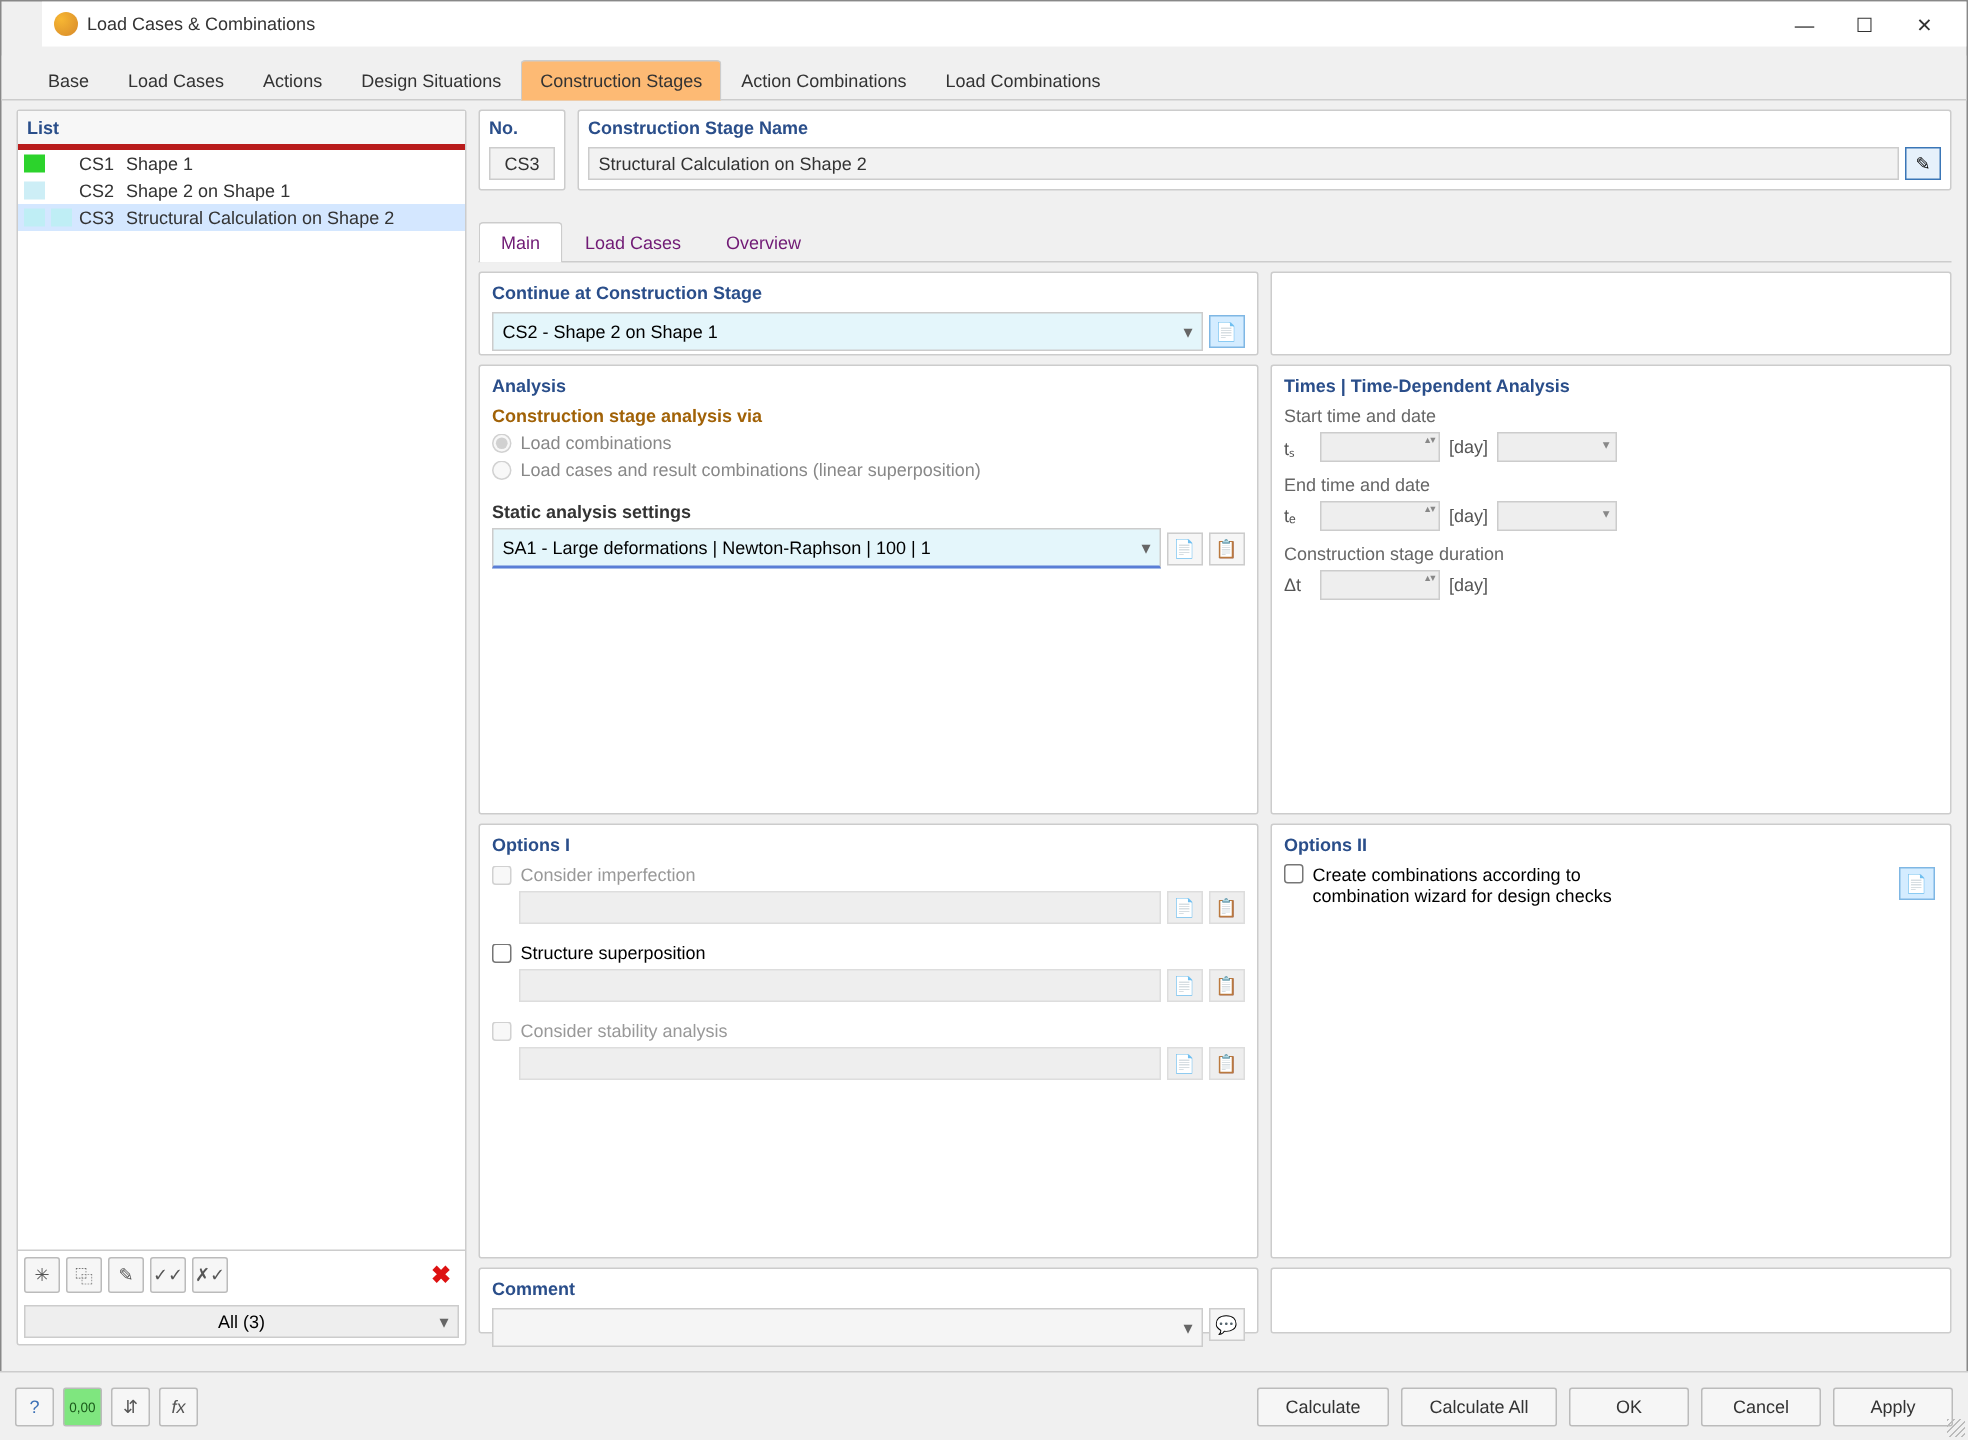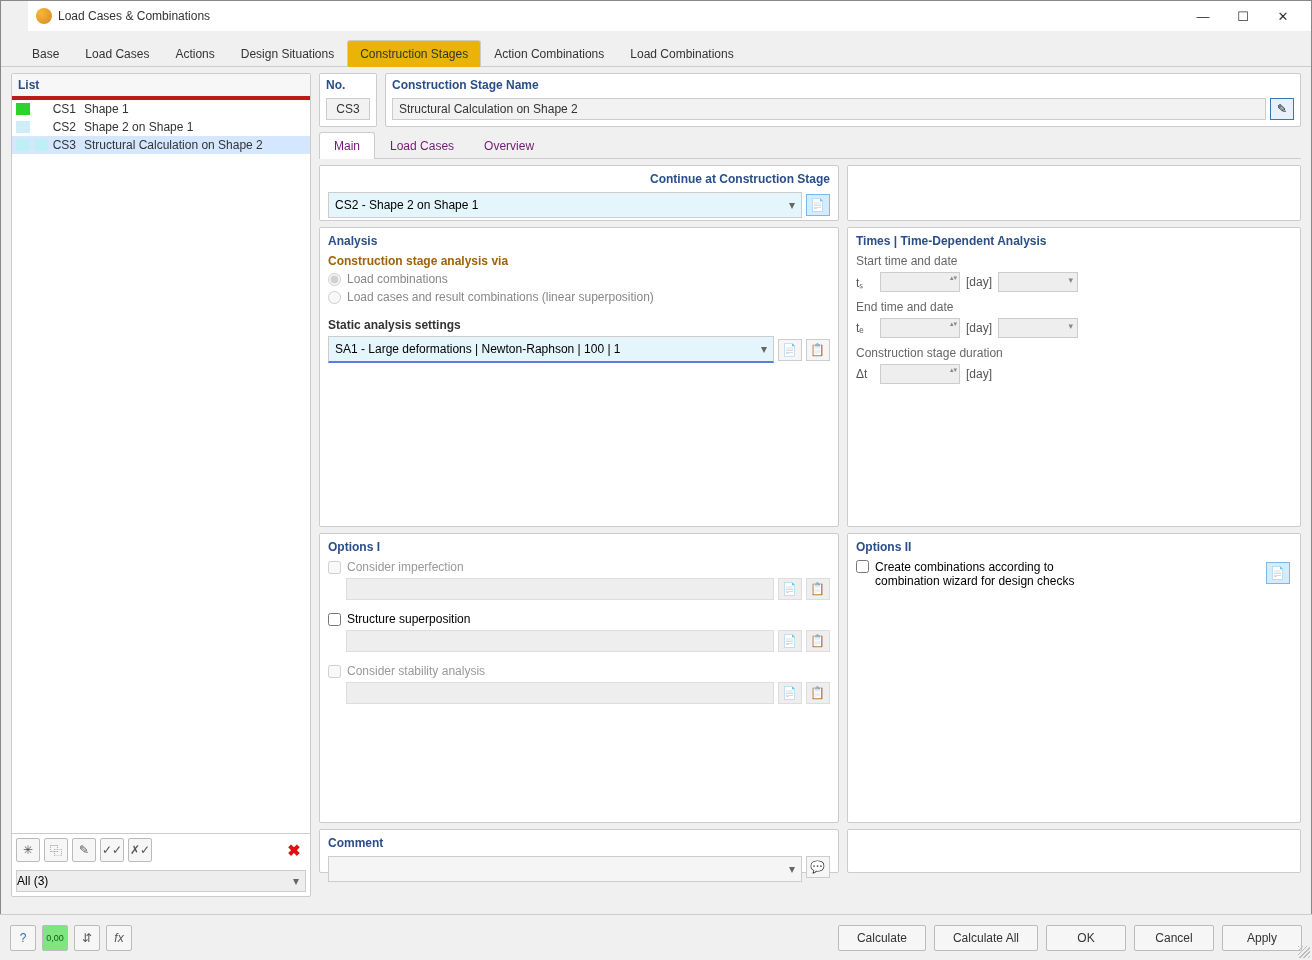--- a/index.html
+++ b/index.html
@@ -7,45 +7,45 @@
 
 
 .titlebar { display: flex; align-items: center; height: 30px; background: #fff; padding: 0 8px; margin-left: 27px; }
 .titlebar .app-icon { width: 16px; height: 16px; margin-right: 6px; background: radial-gradient(circle at 30% 30%, #f7b733, #d7892a); border-radius: 50%; }
 .titlebar .title { flex: 1; color: #333; }
 .titlebar .winbtn { width: 40px; height: 24px; display: flex; align-items: center; justify-content: center; color: #333; font-size: 13px; }
 
 
 .main-tabs { display: flex; align-items: flex-end; height: 30px; background: #f0f0f0; border-bottom: 1px solid #ccc; padding-left: 18px; margin-top: 6px; }
 .main-tabs .tab { padding: 6px 12px; color: #333; border: 1px solid transparent; border-bottom: none; position: relative; top: 1px; }
-.main-tabs .tab.active { background: #eab308; border-color: #ccc; border-top: 1px solid #ccc; border-radius: 3px 3px 0 0; }
+.main-tabs .tab.active { background: #fdba74; border-color: #ccc; border-top: 1px solid #ccc; border-radius: 3px 3px 0 0; }
 
 
 .body { display: flex; padding: 6px 10px 0 10px; gap: 8px; height: 830px; }
 
 
 .list-panel { width: 300px; display: flex; flex-direction: column; border: 1px solid #ccc; background: #fff; border-radius: 2px; }
 .list-header { padding: 4px 6px; color: #2a4e8a; font-weight: 600; border-bottom: 4px solid #b91c1c; background: #f7f7f7; }
 .list-body { flex: 1; overflow: auto; }
 .list-row { display: flex; align-items: center; height: 18px; padding: 0 4px; gap: 4px; }
 .list-row.selected { background: #d4e7ff; }
 .swatch1 { width: 14px; height: 12px; background: #2cd32c; }
 .swatch2 { width: 14px; height: 12px; background: #cdeef6; }
 .swatch3 { width: 14px; height: 12px; background: #bfeef5; }
 .list-row .id { width: 28px; color: #333; text-align: right; padding-right: 4px; }
 .list-row .lbl { color: #333; }
 .list-tools { display: flex; align-items: center; gap: 4px; padding: 4px; border-top: 1px solid #ccc; }
 .tool-btn { width: 24px; height: 24px; border: 1px solid #bbb; background: #f6f6f6; display: flex; align-items: center; justify-content: center; font-size: 12px; color: #555; border-radius: 2px; }
 .tool-btn.delete { margin-left: auto; color: #d11; font-weight: bold; border: none; background: transparent; font-size: 16px; }
-.list-filter { margin: 4px; height: 22px; background: #eee; border: 1px solid #ccc; display: flex; align-items: center; position: relative; }
+.list-filter { margin: 4px; height: 22px; background: #eee; border: 1px solid #ccc; display: flex; align-items: center; justify-content: center; position: relative; }
 .list-filter .chev { position: absolute; right: 6px; color: #666; }
 
 
 .right { flex: 1; display: flex; flex-direction: column; }
-.header-row { display: flex; gap: 8px; margin-bottom: 4px; }
+.header-row { display: flex; gap: 8px; margin-bottom: 20px; }
 .field-box { border: 1px solid #ccc; background: #fff; border-radius: 2px; padding: 4px 6px 6px 6px; }
 .field-box .hdr { color: #2a4e8a; font-weight: 600; margin-bottom: 6px; }
 .no-box { width: 58px; }
 .no-box input { width: 100%; height: 22px; background: #f2f2f2; border: 1px solid #ccc; text-align: center; color: #333; }
 .name-box { flex: 1; }
 .name-row { display: flex; gap: 4px; }
 .name-row input { flex: 1; height: 22px; background: #f2f2f2; border: 1px solid #ccc; padding: 0 6px; color: #333; }
 .edit-icon-btn { width: 24px; height: 22px; border: 1px solid #3a76b7; background: #e6f1fb; display: flex; align-items: center; justify-content: center; }
 .solve-box { width: 100px; }
 .solve-box .ck { margin-top: 2px; }
@@ -60,21 +60,21 @@
 .content-row { display: flex; gap: 8px; }
 .panel { border: 1px solid #ccc; background: #fff; border-radius: 2px; padding: 6px 8px; }
 .panel .section-hdr { color: #2a4e8a; font-weight: 600; margin-bottom: 6px; }
 .panel .subhdr { color: #666; margin: 4px 0; }
 .combo { display: flex; align-items: center; height: 22px; border: 1px solid #ccc; background: #fff; padding: 12px 6px; position: relative; }
 .combo.cyan { background: #e4f6fb; }
 .combo .chev { margin-left: auto; color: #666; }
 .icon-btn { width: 24px; height: 22px; border: 1px solid #ccc; background: #f6f6f6; display: inline-flex; align-items: center; justify-content: center; color: #777; font-size: 11px; }
 .icon-btn.highlight { background: #d4ecff; border-color: #7fb7e4; }
 
-.continue-panel { width: 520px; height: 56px; display: flex; flex-direction: column; text-align: right; }
+.continue-panel { width: 520px; height: 56px; display: flex; flex-direction: column; }
 .empty-panel { flex: 1; height: 56px; }
 
 .analysis-panel { width: 520px; height: 300px; }
 .radio-row { display: flex; align-items: center; gap: 6px; margin: 4px 0; }
 .radio-row input[type=radio] { width: 13px; height: 13px; }
 .radio-row.disabled { color: #888; }
 .radio-row.disabled .rlabel { color: #888; }
 .combo-row { display: flex; align-items: center; gap: 4px; }
 .combo-row .combo { flex: 1; }
 .underlined { border-bottom: 2px solid #5a7ed6; }

